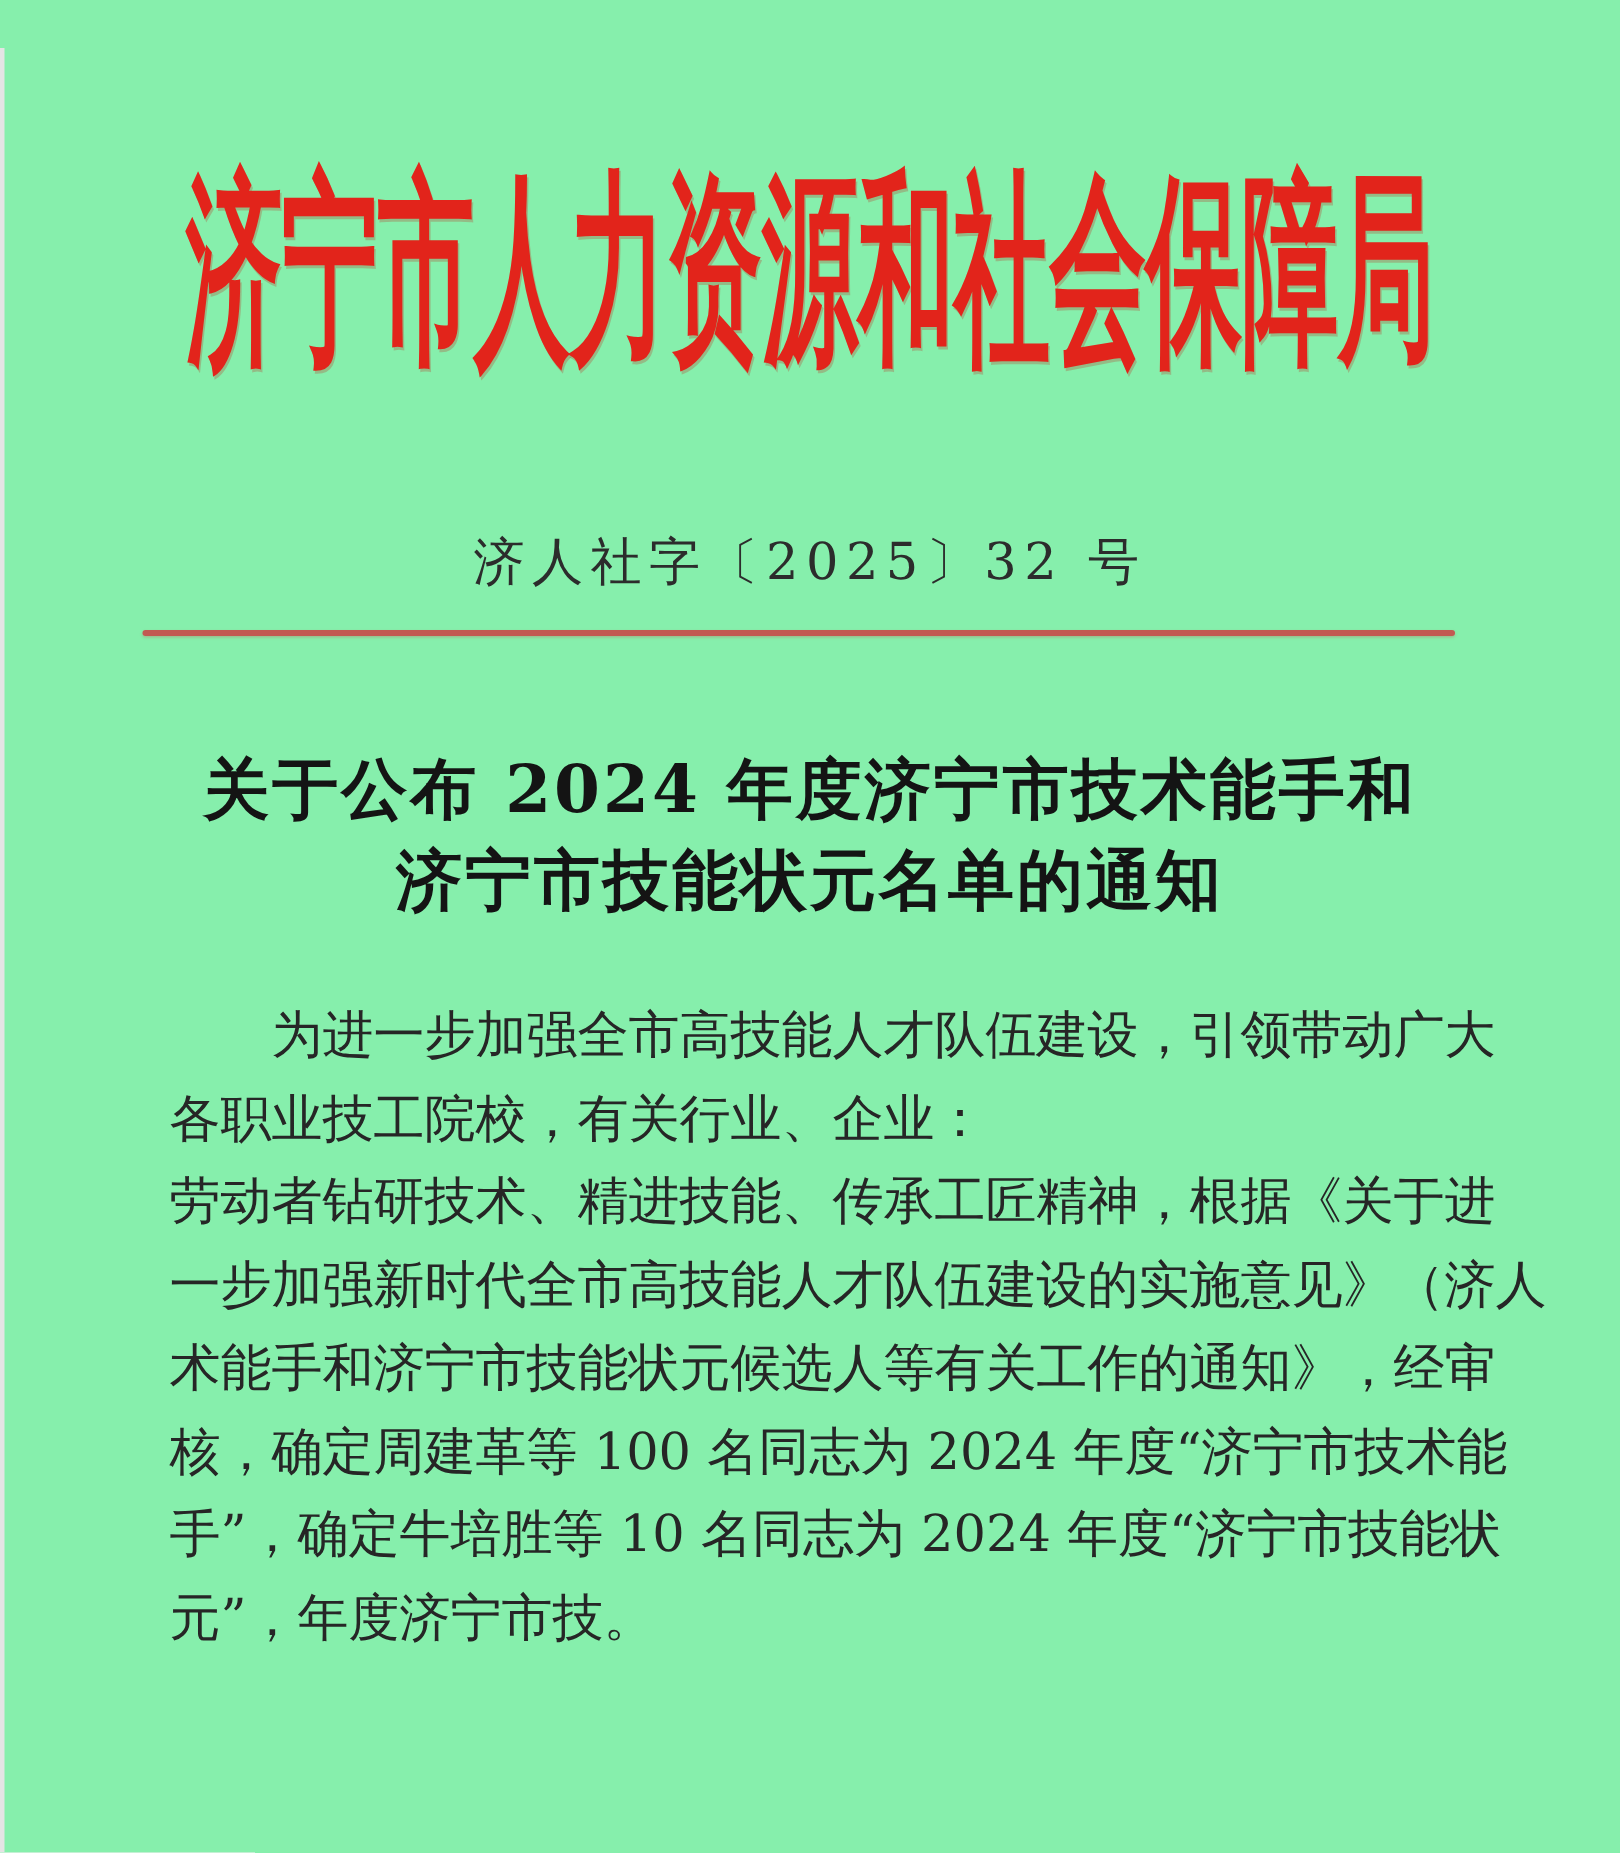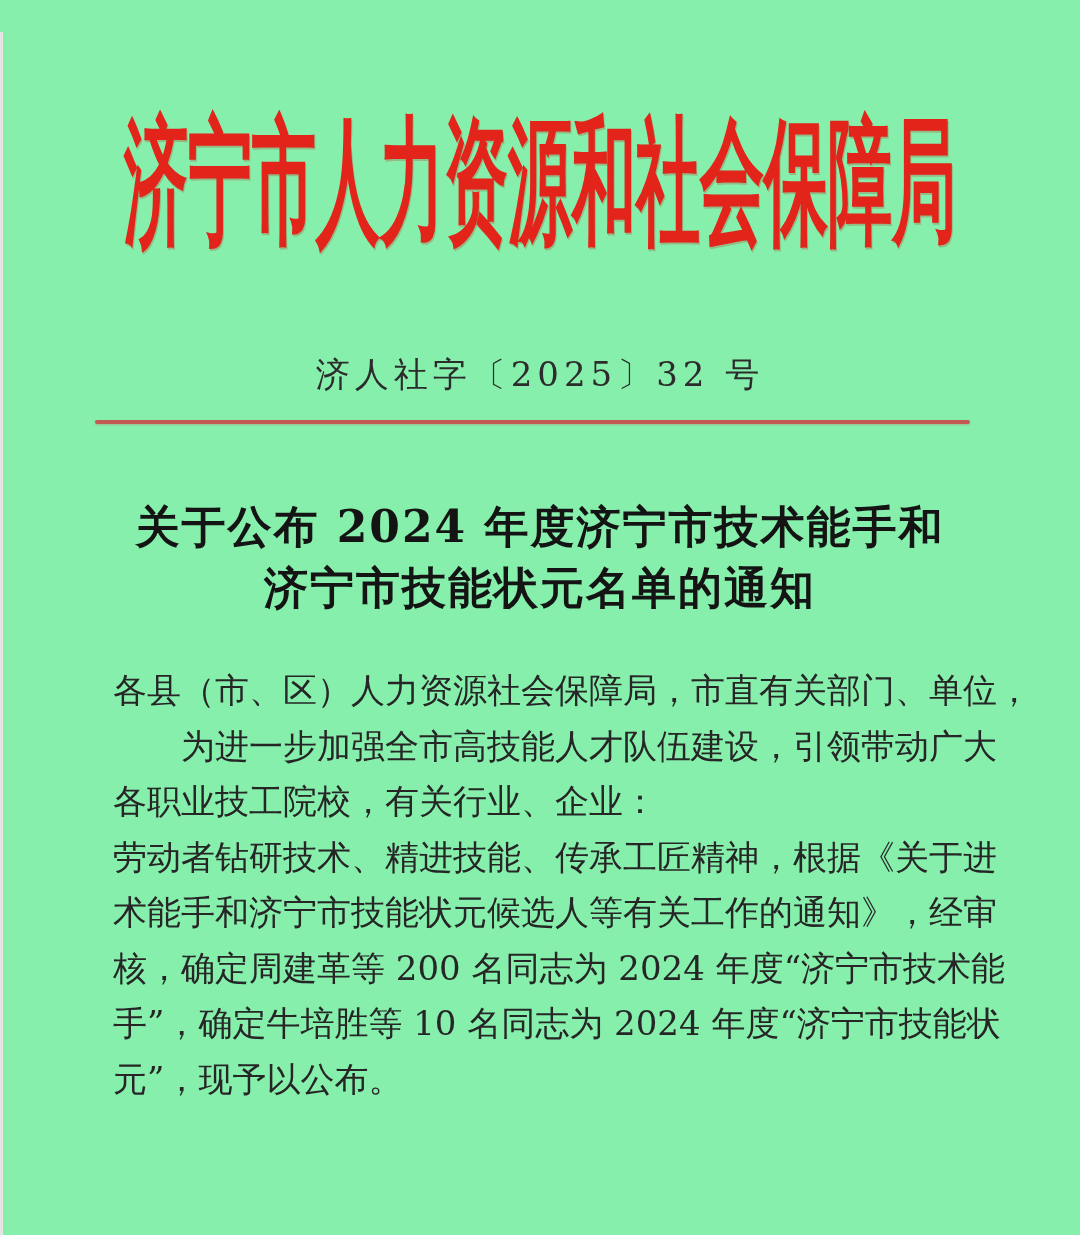--- a/index.html
+++ b/index.html
@@ -112,23 +112,23 @@
   <div class="doc-number">济人社字〔2025〕32 号</div>
 
   <div class="red-divider" style="background: rgb(194, 89, 82);"></div>
 
   <div class="notice-title">
     <div>关于公布 2024 年度济宁市技术能手和</div>
     <div>济宁市技能状元名单的通知</div>
   </div>
 
   <div class="body-text">
-    <div class="body-line">各县（市、区）人力资源社会保障局，市直有关部门、单位，</div>
     <div class="body-line first-indent">为进一步加强全市高技能人才队伍建设，引领带动广大</div>
     <div class="body-line para-end">各职业技工院校，有关行业、企业：</div>
     <div class="body-line">劳动者钻研技术、精进技能、传承工匠精神，根据《关于进</div>
+    <div class="body-line">一步加强新时代全市高技能人才队伍建设的实施意见》（济人</div>
     <div class="body-line">术能手和济宁市技能状元候选人等有关工作的通知》，经审</div>
-    <div class="body-line">核，确定周建革等 200 名同志为 2024 年度“济宁市技术能</div>
+    <div class="body-line">核，确定周建革等 100 名同志为 2024 年度“济宁市技术能</div>
     <div class="body-line">手”，确定牛培胜等 10 名同志为 2024 年度“济宁市技能状</div>
-    <div class="body-line para-end">元”，现予以公布。</div>
+    <div class="body-line para-end">元”，年度济宁市技。</div>
   </div>
 
 </div>
 
 </body></html>

